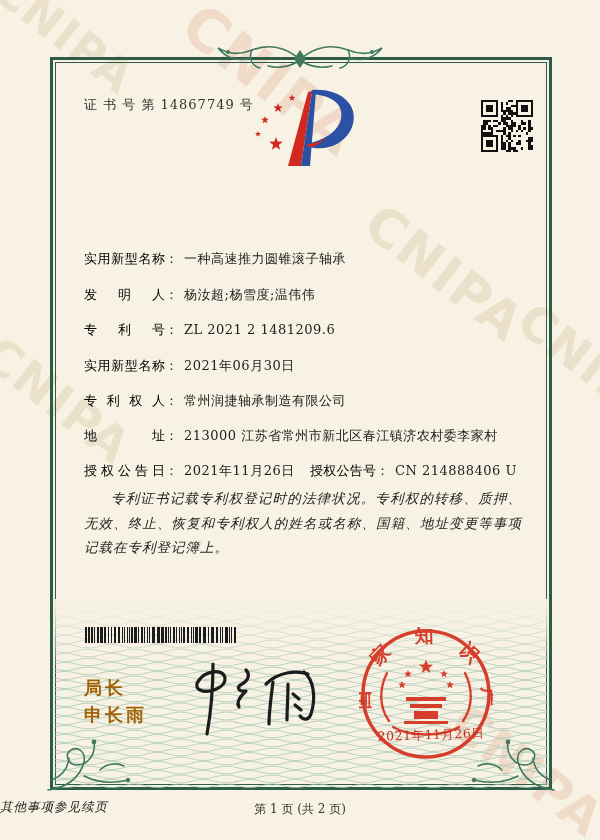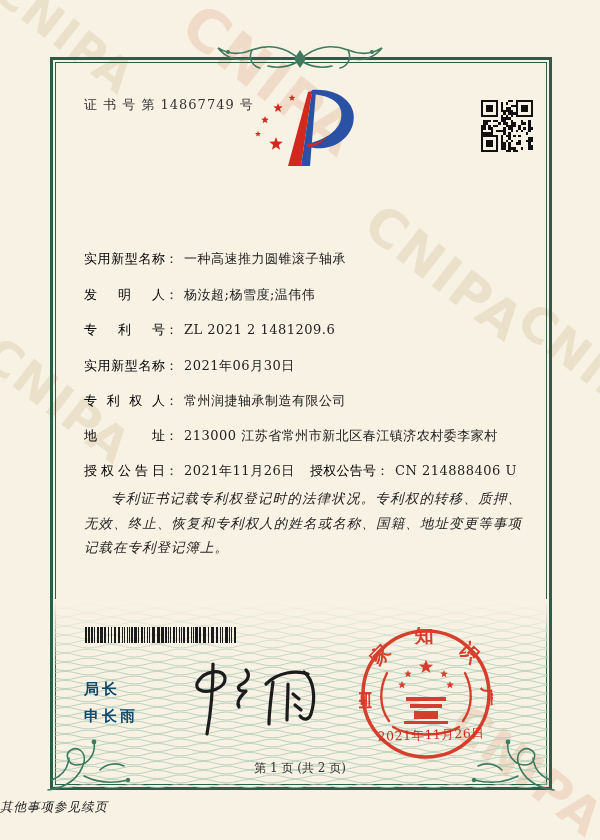--- a/index.html
+++ b/index.html
@@ -32,27 +32,27 @@
   .frow{left:84px;width:440px;font-size:13px;line-height:17px;z-index:3;white-space:nowrap;}
   .flabel{display:inline-block;width:81px;text-align:justify;text-align-last:justify;color:#000000;}
   .flabel.narrow{width:66px;}
   .colon{margin-right:6px;}
   .fvalue{letter-spacing:.5px;}
   .grant-no{position:absolute;left:226px;top:0;}
   #body-text{left:84px;top:486px;width:438px;font-size:13.5px;line-height:24.5px;
     font-style:italic;color:#1f1f1f;z-index:3;text-align:justify;}
   #body-text p{margin:0;text-indent:2em;letter-spacing:1px;}
   #barcode{left:85px;top:627px;z-index:3;}
-  #director{left:84px;top:676px;z-index:3;font-family:Liberation Serif, serif;
-    font-weight:bold;font-size:15px;letter-spacing:3px;color:#0c4a6e;line-height:27px;}
+  #director{left:84px;top:676px;z-index:3;font-family:Liberation Mono, monospace;
+    font-weight:bold;font-size:18px;letter-spacing:3px;color:#a16207;line-height:27px;}
   #signature{left:180px;top:660px;z-index:4;}
   #seal{left:359px;top:627px;z-index:4;}
   #seal-date{left:371px;top:727px;width:120px;text-align:center;color:#cf2a1a;font-size:12.5px;
     letter-spacing:.5px;z-index:5;transform:rotate(-2deg);}
-  #page-footer{left:0;top:760px;width:100%;text-align:center;font-size:12px;color:#333;z-index:3;}
+  #page-footer{left:0;top:801px;width:100%;text-align:center;font-size:12px;color:#333;z-index:3;}
   #note{left:0;top:799px;width:100%;text-align:left;font-size:12.5px;color:#222;z-index:3;
     font-style:italic;letter-spacing:1px;}
   .flourish{z-index:2;}
 </style>
 </head>
 <body>
 
 <div id="page">
 
   <div class="wm" style="left:-18px;top:6px;font-size:46px;">CNIPA</div>

